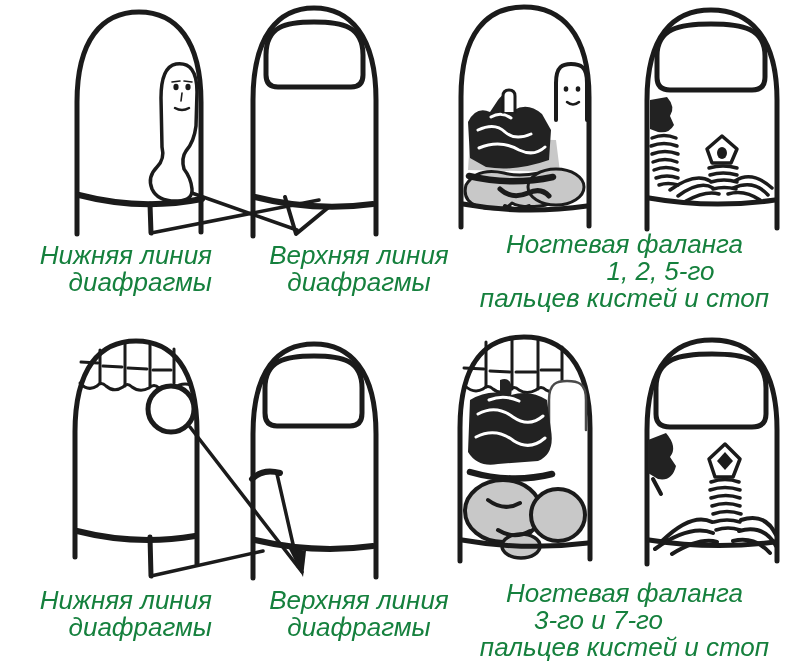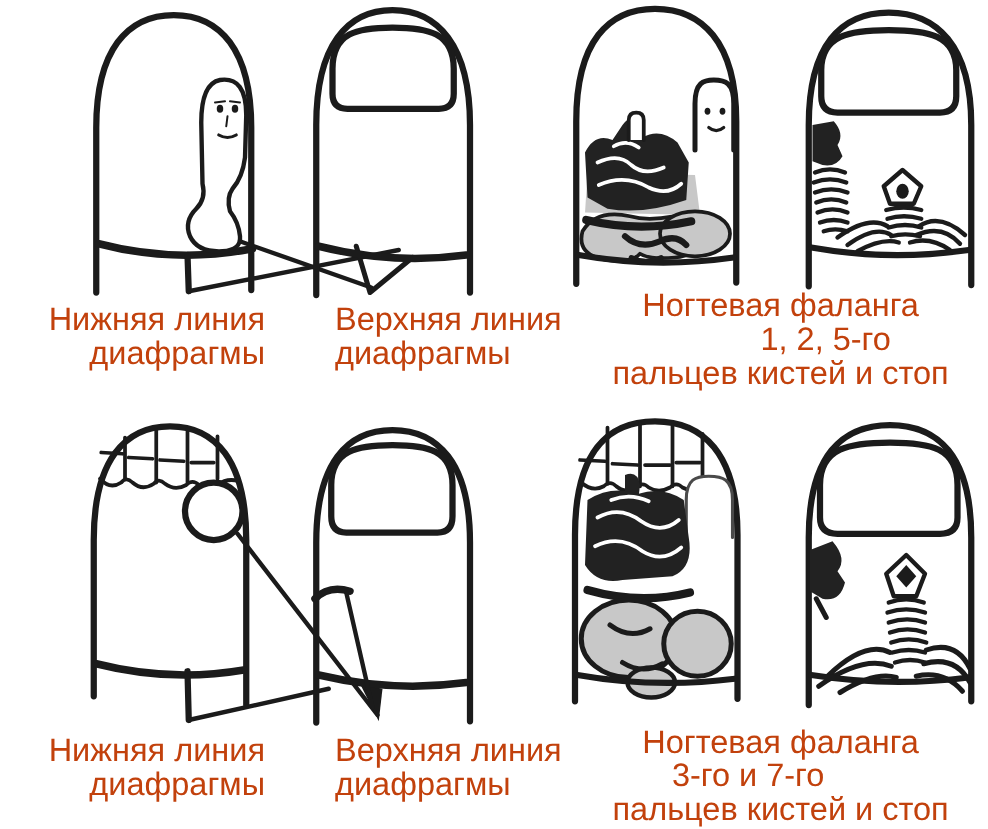--- a/index.html
+++ b/index.html
@@ -13,24 +13,24 @@
   .ln{stroke:#1b1b1b;fill:none;stroke-linecap:round;stroke-linejoin:round;}
   .w2{stroke-width:2.5;} .w3{stroke-width:3;} .w35{stroke-width:3.5;}
   .w4{stroke-width:4;} .w5{stroke-width:5;} .w6{stroke-width:6;} .w65{stroke-width:6.5;}
   .fw{fill:#ffffff;}
   .fg{fill:#c8c8c8;}
   .fd{fill:#222222;stroke:none;}
   .fink{fill:#1b1b1b;stroke:none;}
   .marble{stroke:#ffffff;fill:none;stroke-width:3;stroke-linecap:round;}
   .ghost{stroke:#4a4a4a;}
   .label{
-    position:absolute;font-size:26px;line-height:27px;color:#c2410c;
+    position:absolute;font-size:26px;line-height:27px;color:#15803d;font-style:italic;
   }
   .align-right{text-align:right;}
-  .align-left{text-align:left;margin-left:24px;}
+  .align-left{text-align:center;}
   .align-center{text-align:center;}
   .shift-r{transform:translateX(36px);}
   .shift-l{transform:translateX(-26px);}
 </style>
 </head>
 <body>
 
 <div id="stage">
 
 <svg width="790" height="663" viewBox="0 0 790 663">

